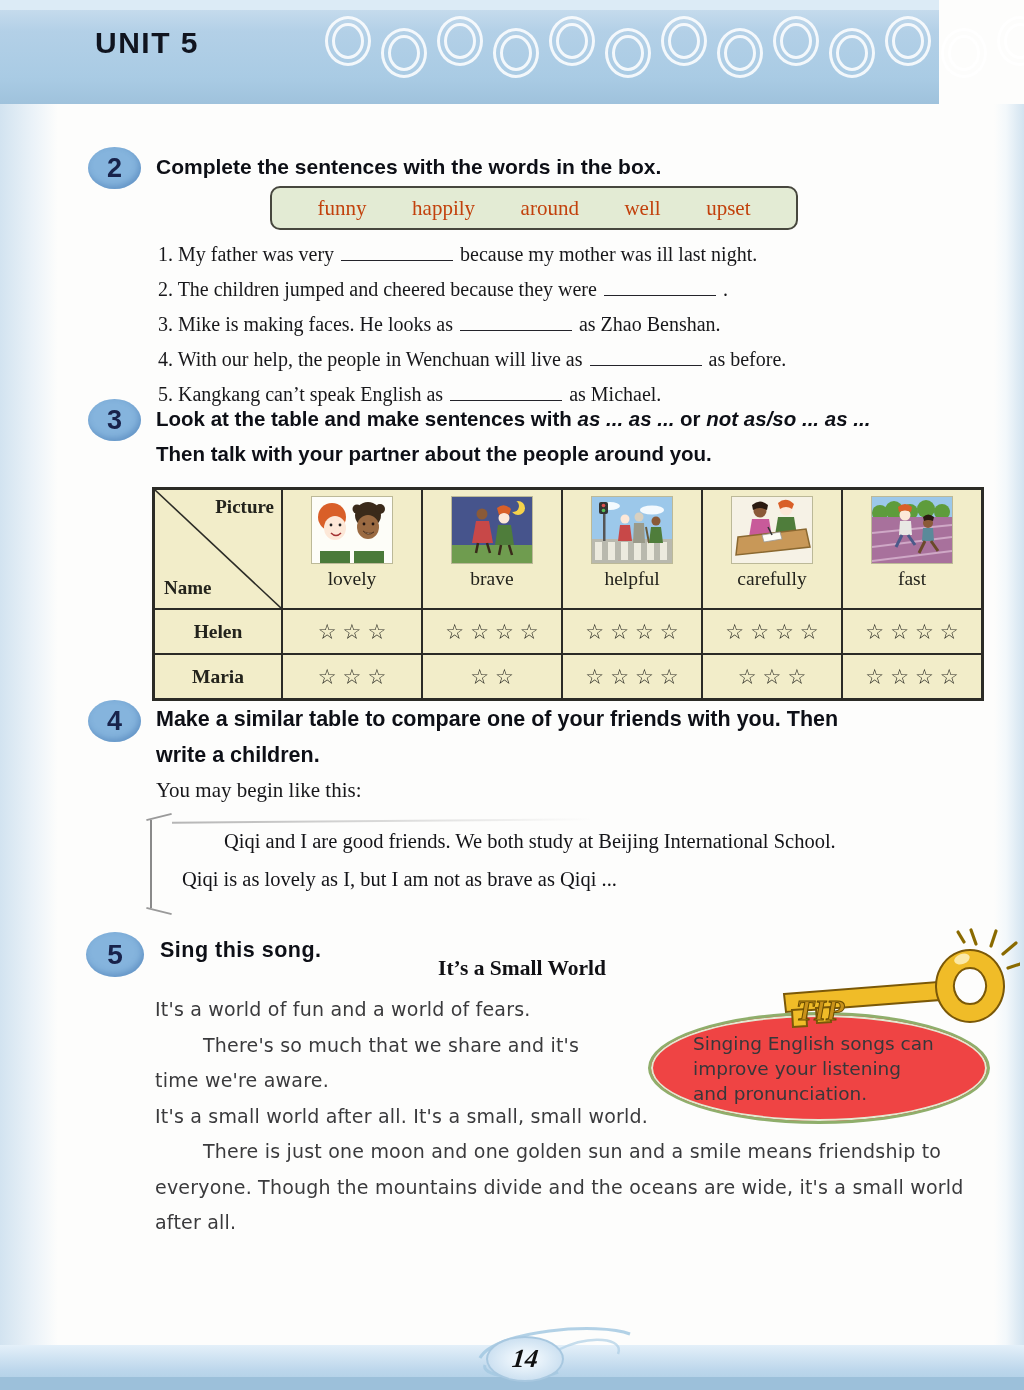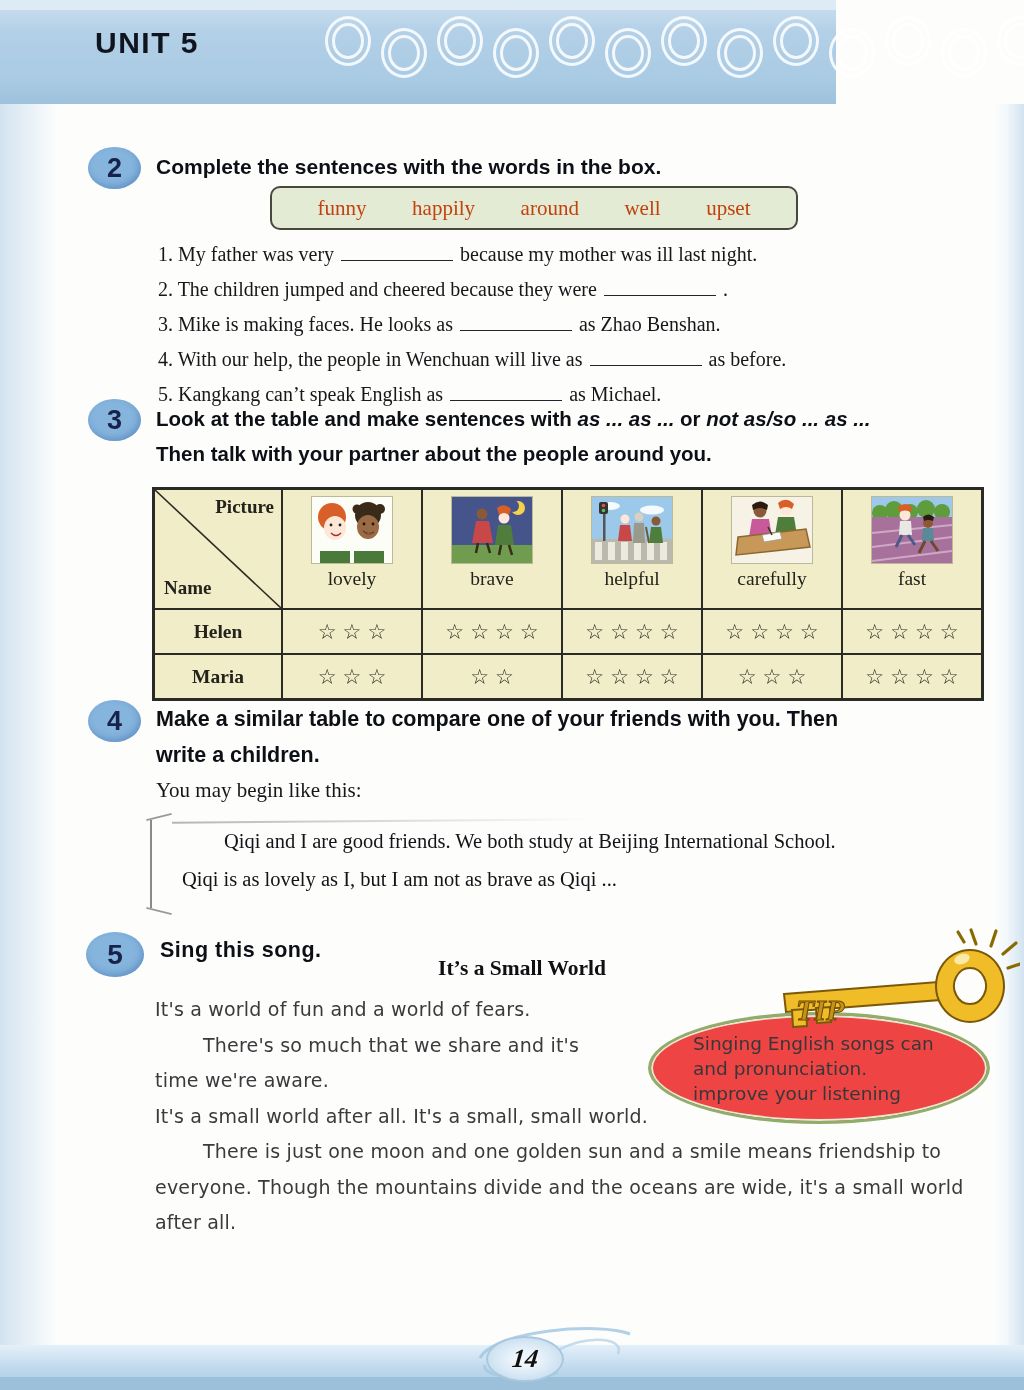--- a/index.html
+++ b/index.html
@@ -1,21 +1,21 @@
 <!DOCTYPE html>
 <html><head>
 <meta charset="utf-8">
 <style>
   html,body{margin:0;padding:0;}
   body{width:1024px;height:1390px;position:relative;background:#fdfdfc;overflow:hidden;
        font-family:"Liberation Sans",sans-serif;}
   .abs{position:absolute;}
 
   
-  .banner{position:absolute;left:0;top:0;width:836px;height:104px;
+  .banner{position:absolute;left:0;top:0;width:939px;height:104px;
           background:linear-gradient(#cde0ef 0%,#b3d0e7 30%,#a9cbe4 75%,#9fc2dc 100%);}
   .banner .top-strip{position:absolute;left:0;top:0;width:100%;height:10px;background:#dcebf6;}
   .unit-title{position:absolute;left:95px;top:26px;font-weight:700;font-size:30px;
               letter-spacing:1.5px;color:#10141f;}
   .circles{position:absolute;left:325px;top:14px;height:70px;display:flex;}
   .circ{width:40px;height:44px;border:3px solid rgba(255,255,255,.85);border-radius:50%;
         margin-right:10px;position:relative;flex:none;}
   .circ::after{content:"";position:absolute;inset:4px;border:3px solid rgba(255,255,255,.85);
         border-radius:50%;}
 
@@ -307,22 +307,22 @@
     <div class="lyric-line">time we're aware.</div>
     <div class="lyric-line">It's a small world after all. It's a small, small world.</div>
     <div class="lyric-line lyric-indent">There is just one moon and one golden sun and a smile means friendship to</div>
     <div class="lyric-line">everyone. Though the mountains divide and the oceans are wide, it's a small world</div>
     <div class="lyric-line">after all.</div>
   </div>
 
 <div class="tip-balloon">
   <div class="tip-text" id="tip-text">
       <div>Singing English songs can</div>
+      <div>improve your listening</div>
       <div>and pronunciation.</div>
-      <div>improve your listening</div>
     </div>
 </div>
 <svg class="key-svg" viewBox="0 0 250 118">
 
   <g stroke="#8a6a00" stroke-width="3.2" stroke-linecap="round">
     <line x1="206" y1="18" x2="201" y2="4"></line>
     <line x1="221" y1="20" x2="226" y2="5"></line>
     <line x1="233" y1="28" x2="246" y2="17"></line>
     <line x1="238" y1="42" x2="250" y2="38"></line>
     <line x1="194" y1="16" x2="188" y2="6"></line>

